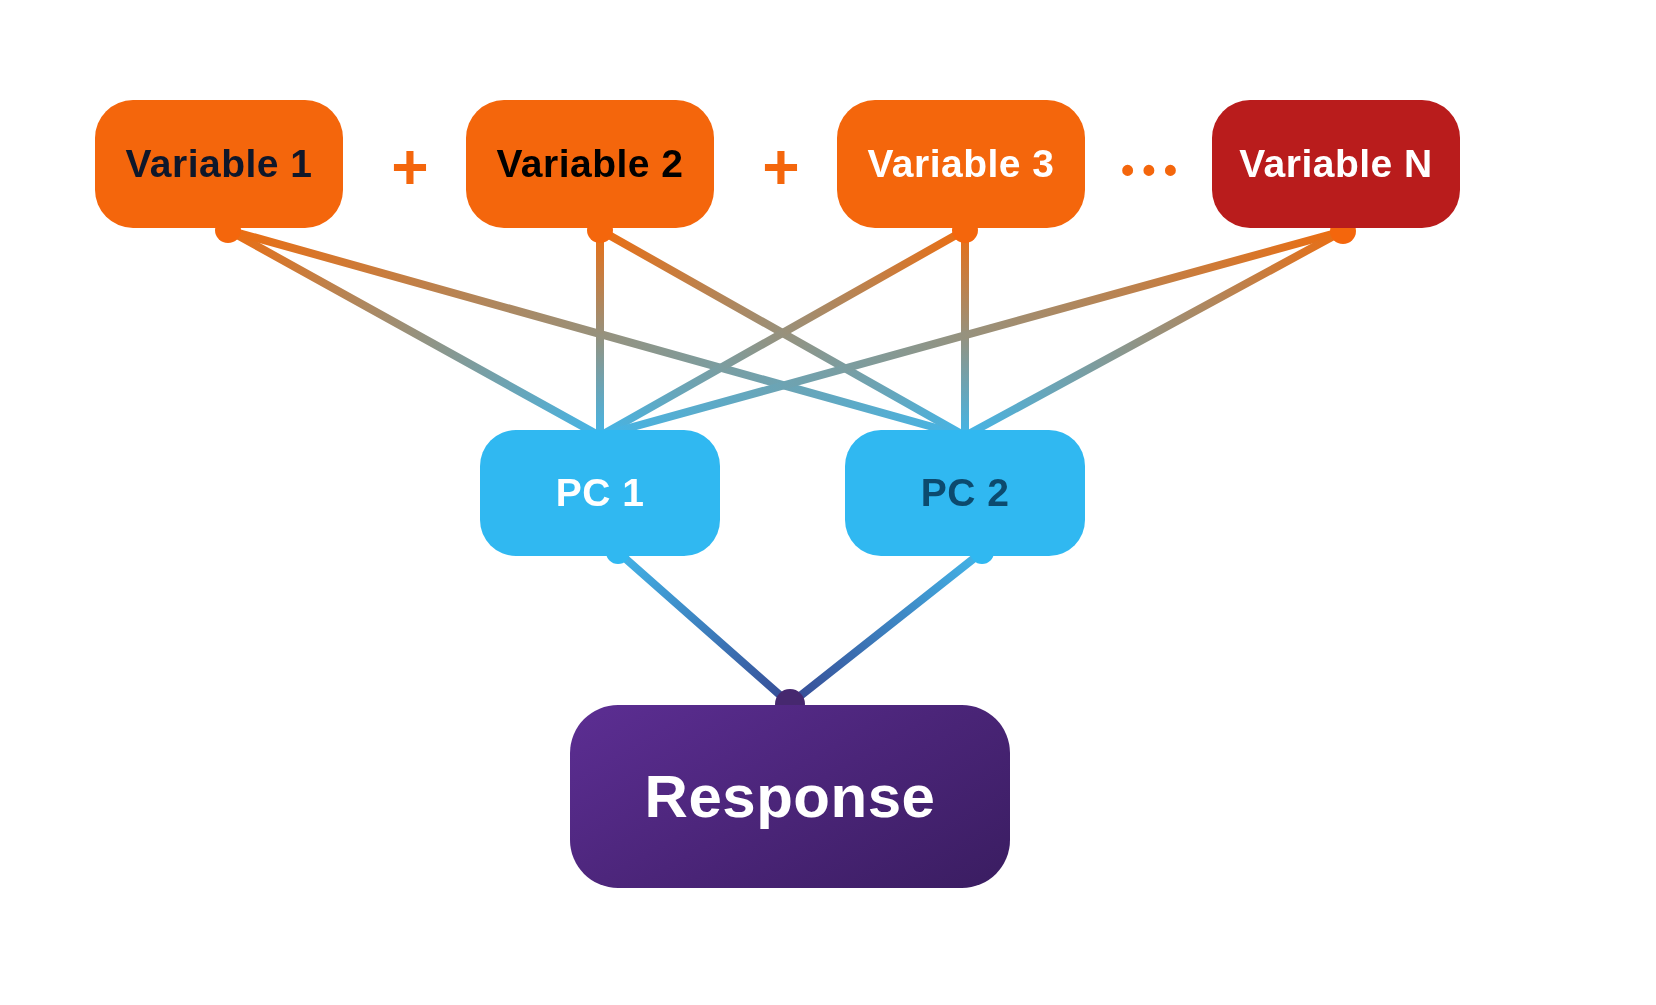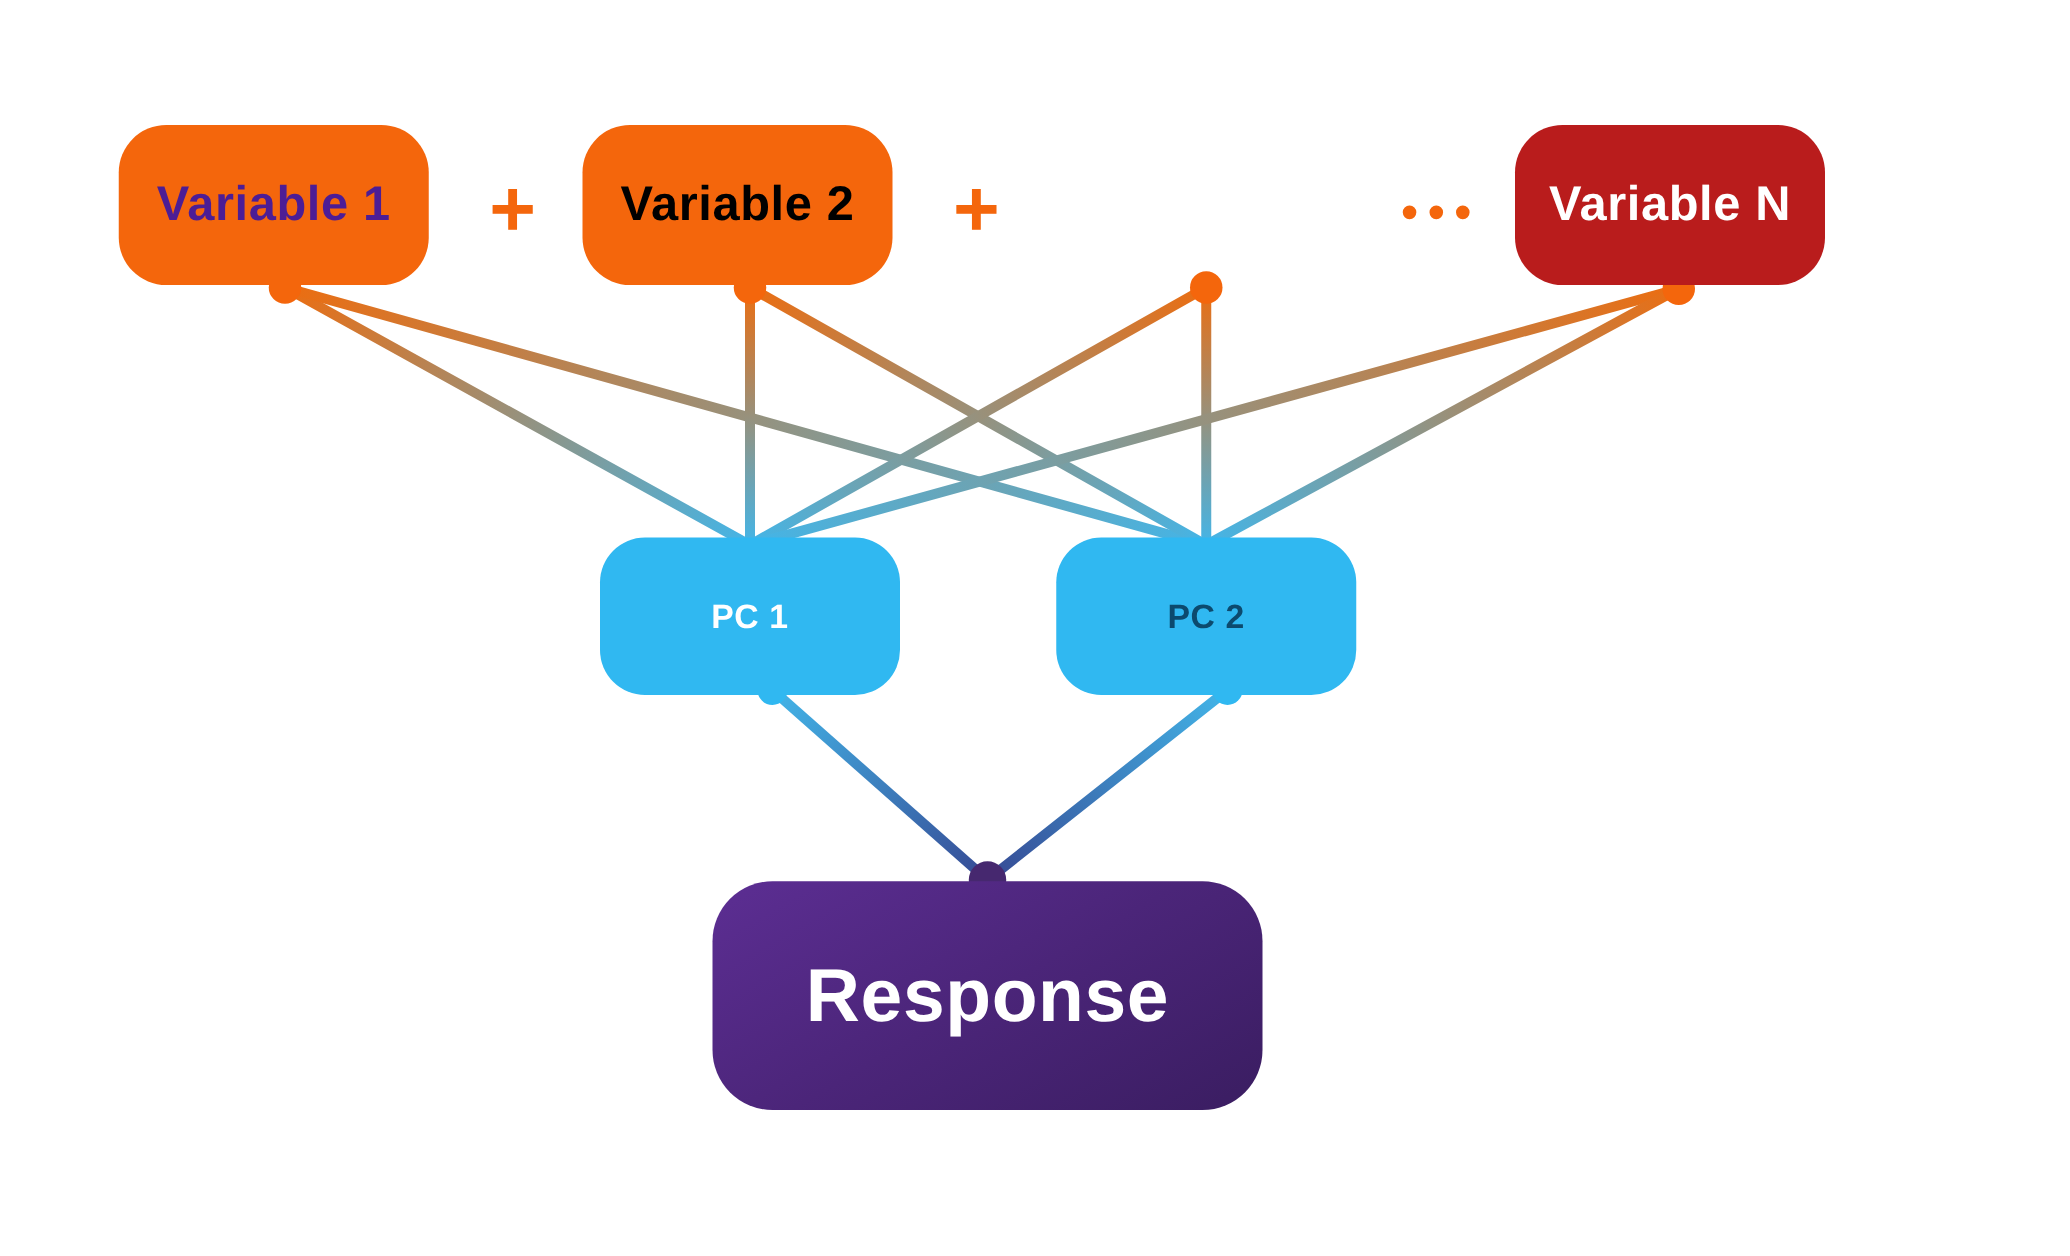--- a/index.html
+++ b/index.html
@@ -29,21 +29,21 @@
   .node.variable {
     width: 248px;
     height: 128px;
     border-radius: 38px;
     font-size: 39px;
   }
   .node.pc {
     width: 240px;
     height: 126px;
     border-radius: 36px;
-    font-size: 27px;
+    font-size: 39px;
   }
   .node.response {
     width: 440px;
     height: 183px;
     border-radius: 48px;
     font-size: 60px;
   }
   .op {
     position: absolute;
     transform: translate(-50%, -50%);
@@ -118,32 +118,35 @@
       <line x1="982" y1="552" x2="790" y2="704" stroke="url(#edge-grad-9)" stroke-width="8" stroke-linecap="round"></line>
       <circle cx="228" cy="230" r="13" fill="#F4660C"></circle>
       <circle cx="600" cy="230" r="13" fill="#F4660C"></circle>
       <circle cx="965" cy="230" r="13" fill="#F4660C"></circle>
       <circle cx="1343" cy="231" r="13" fill="#F4660C"></circle>
       <circle cx="618" cy="552" r="12" fill="#30B8F1"></circle>
       <circle cx="982" cy="552" r="12" fill="#30B8F1"></circle>
       <circle cx="790" cy="704" r="15" fill="#46286F"></circle>
     </svg>
 
-  <div class="node variable" id="node-var1" style="left: 95px; top: 100px; color: #4c1d95; background: rgb(244, 102, 12);">
+  <div class="node variable" id="node-var1" style="left: 95px; top: 100px; color: #0f172a; background: rgb(244, 102, 12);">
     <span class="label">Variable 1</span>
   </div>
 
   <div class="op plus" id="op-plus-1" style="left: 410px; top: 167px; color: rgb(244, 102, 12);">+</div>
 
   <div class="node variable" id="node-var2" style="left: 466px; top: 100px; color: #000000; background: rgb(244, 102, 12);">
     <span class="label">Variable 2</span>
   </div>
 
   <div class="op plus" id="op-plus-2" style="left: 781px; top: 167px; color: rgb(244, 102, 12);">+</div>
 
+  <div class="node variable" id="node-var3" style="left: 837px; top: 100px; color: rgb(255, 255, 255); background: rgb(244, 102, 12);">
+    <span class="label">Variable 3</span>
+  </div>
 
   <div class="op dots" id="op-dots" style="left: 1149px; top: 170px; color: rgb(244, 102, 12);">•••</div>
 
   <div class="node variable" id="node-varN" style="left: 1212px; top: 100px; color: rgb(255, 255, 255); background: #b91c1c;">
     <span class="label">Variable N</span>
   </div>
 
   <div class="node pc" id="node-pc1" style="left: 480px; top: 430px; color: rgb(255, 255, 255); background: rgb(48, 184, 241);">
     <span class="label">PC 1</span>
   </div>

